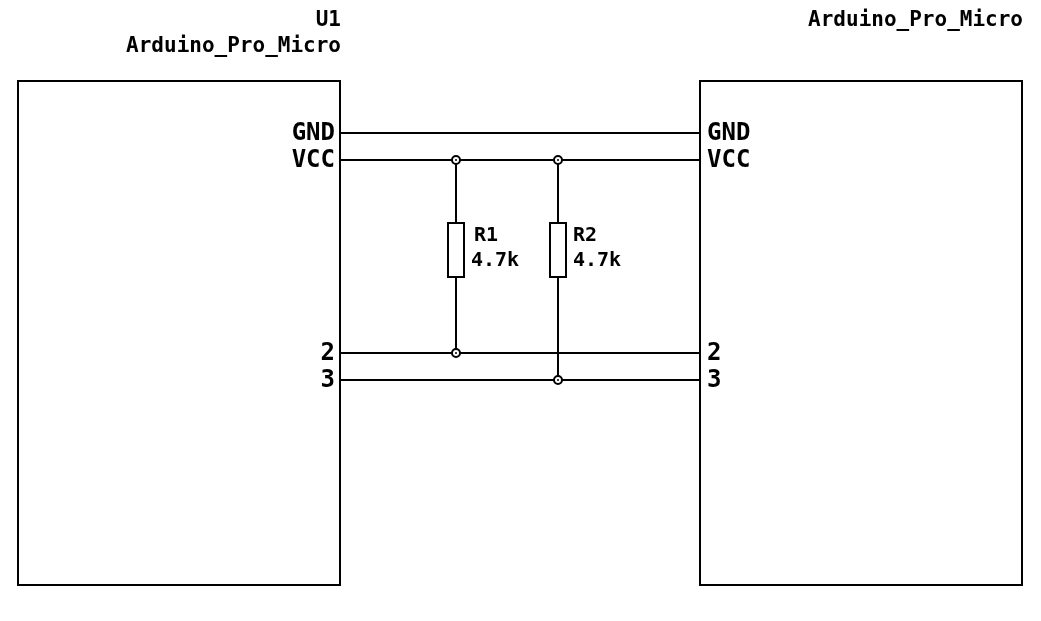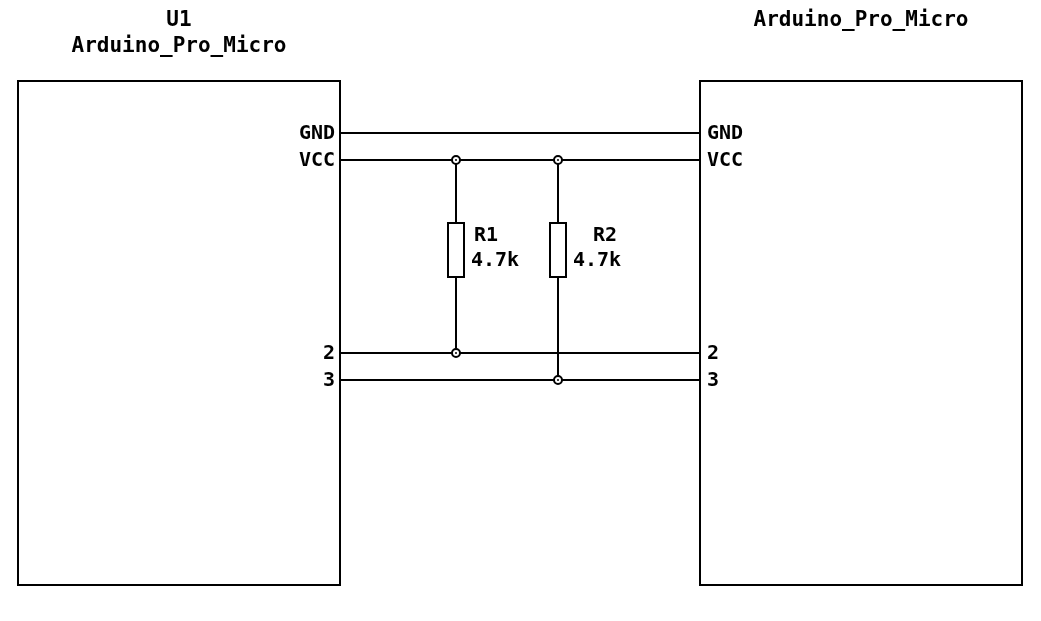--- a/index.html
+++ b/index.html
@@ -18,24 +18,24 @@
   }
   .txt {
     position: absolute;
     font-weight: bold;
     white-space: nowrap;
     color: #000;
   }
   .comp-title {
     font-size: 21px;
     line-height: 26px;
-    text-align: center;
+    text-align: right;
   }
   .pin-label {
-    font-size: 20px;
+    font-size: 24px;
     line-height: 20px;
   }
   .pin-left {
     text-align: right;
   }
   .pin-right {
     text-align: left;
   }
   .res-label {
     font-size: 20px;
@@ -105,21 +105,21 @@
   <div class="wire-h" style="left:341px; top:352px; width:358px;"></div>
   <div class="wire-h" style="left:341px; top:379px; width:358px;"></div>
 
   <div class="wire-v" style="left:455px; top:159px; height:195px;"></div>
   <div class="res-body" style="left:447px; top:222px;"></div>
   <div class="txt res-label" style="left:474px; top:224px;">R1</div>
   <div class="txt res-label" style="left:471px; top:249px;">4.7k</div>
 
   <div class="wire-v" style="left:557px; top:159px; height:222px;"></div>
   <div class="res-body" style="left:549px; top:222px;"></div>
-  <div class="txt res-label" style="left:573px; top:224px;margin-left:20px;">R2</div>
+  <div class="txt res-label" style="left:573px; top:224px;">R2</div>
   <div class="txt res-label" style="left:573px; top:249px;">4.7k</div>
 
   <div class="junction" style="left:451px; top:155px;"></div>
   <div class="junction" style="left:553px; top:155px;"></div>
   <div class="junction" style="left:451px; top:348px;"></div>
   <div class="junction" style="left:553px; top:375px;"></div>
 
   <div class="box" style="left:17px; top:80px; width:324px; height:506px;"></div>
 
   <div class="box" style="left:699px; top:80px; width:324px; height:506px;"></div>

